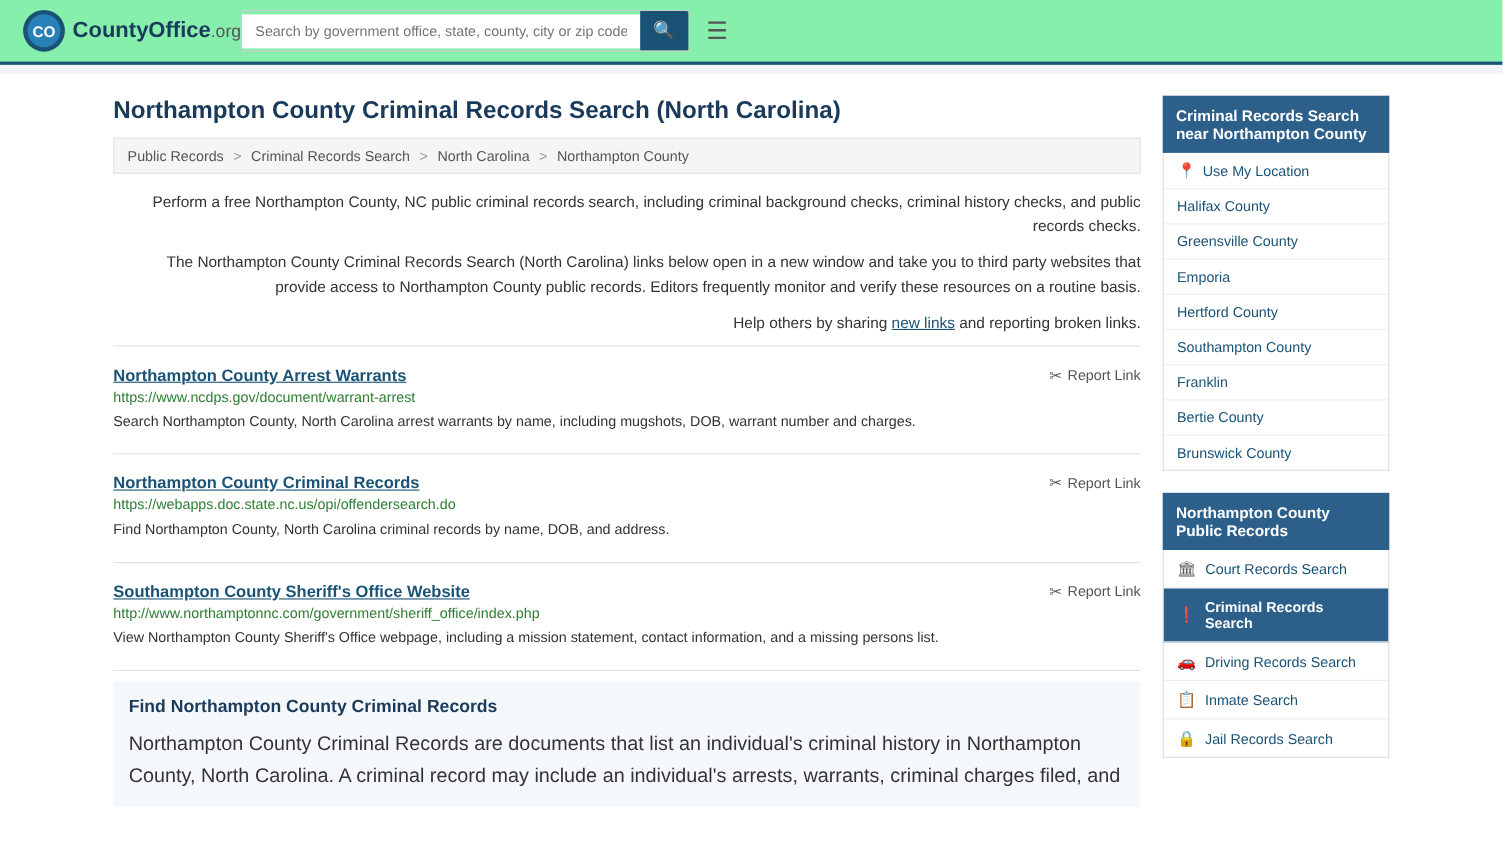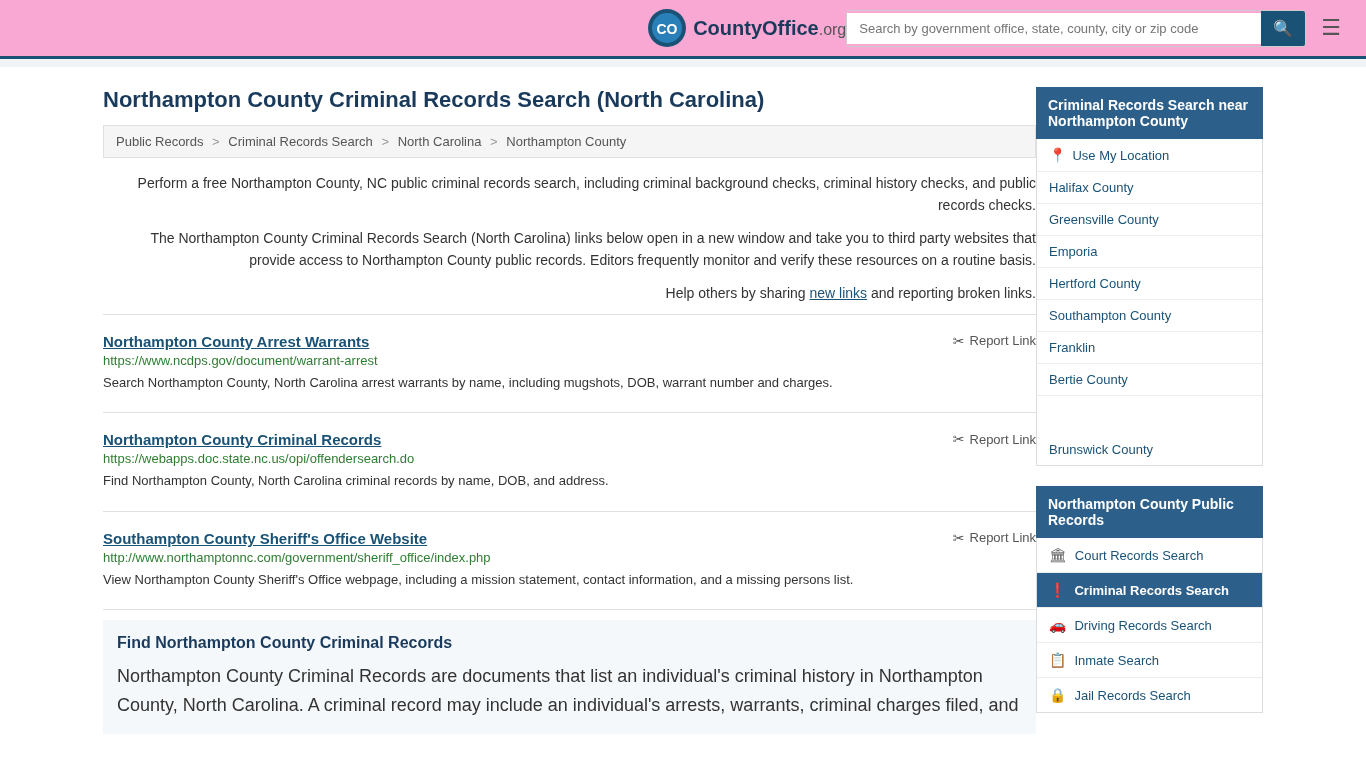--- a/index.html
+++ b/index.html
@@ -1,25 +1,25 @@
 <!DOCTYPE html>
 <html><head>
   <meta charset="utf-8">
   <style>
     * { box-sizing: border-box; margin: 0; padding: 0; }
     body { font-family: Arial, sans-serif; font-size: 14px; color: #333; background: #fff; }
 
     
     .header {
-      background: #f9a8d4;
+      background: #86efac;
       border-bottom: 3px solid #1a5276;
       padding: 8px 20px;
       display: flex;
       align-items: center;
-      justify-content: flex-end;
+      justify-content: flex-start;
     }
     .logo-area {
       display: flex;
       align-items: center;
       gap: 6px;
     }
     .logo-icon {
       width: 40px;
       height: 40px;
     }
@@ -27,21 +27,21 @@
       display: flex;
       align-items: center;
       gap: 10px;
     }
     .search-bar {
       display: flex;
       align-items: center;
       border: 1px solid #ccc;
       border-radius: 3px;
       overflow: hidden;
-      width: 460px;
+      width: 408px;
     }
     .search-bar input {
       border: none;
       outline: none;
       padding: 8px 12px;
       font-size: 13px;
       width: 100%;
       color: #555;
     }
     .search-bar button {
@@ -64,20 +64,21 @@
       background: #f0f4f7;
       height: 8px;
     }
 
     
     .main-container {
       max-width: 1200px;
       margin: 0 auto;
       padding: 20px 20px 0 20px;
       display: flex;
+      gap: 20px;
     }
 
     
     .content-area {
       flex: 1;
     }
     .page-title {
       font-size: 22px;
       font-weight: bold;
       color: #1a3a5c;
@@ -174,21 +175,21 @@
       margin-bottom: 10px;
     }
     .find-section p {
       font-size: 18px;
       line-height: 1.6;
       color: #333;
     }
 
     
     .sidebar {
-      width: 227px;
+      width: 206px;
       flex-shrink: 0;
     }
     .sidebar-section {
       margin-bottom: 20px;
     }
     .sidebar-title {
       background: #2c5f8a;
       color: white;
       font-size: 14px;
       font-weight: bold;
@@ -200,21 +201,20 @@
       border: 1px solid #ddd;
       border-top: none;
     }
     .sidebar-list li {
       padding: 8px 12px;
       border-bottom: 1px solid #eee;
       font-size: 13px;
     }
     .sidebar-list li:last-child {
       border-bottom: none;
-      margin-top: 38px;
     }
     .sidebar-list li a {
       color: #1a5276;
       text-decoration: none;
     }
     .sidebar-list li.use-location {
       display: flex;
       align-items: center;
       gap: 6px;
     }

